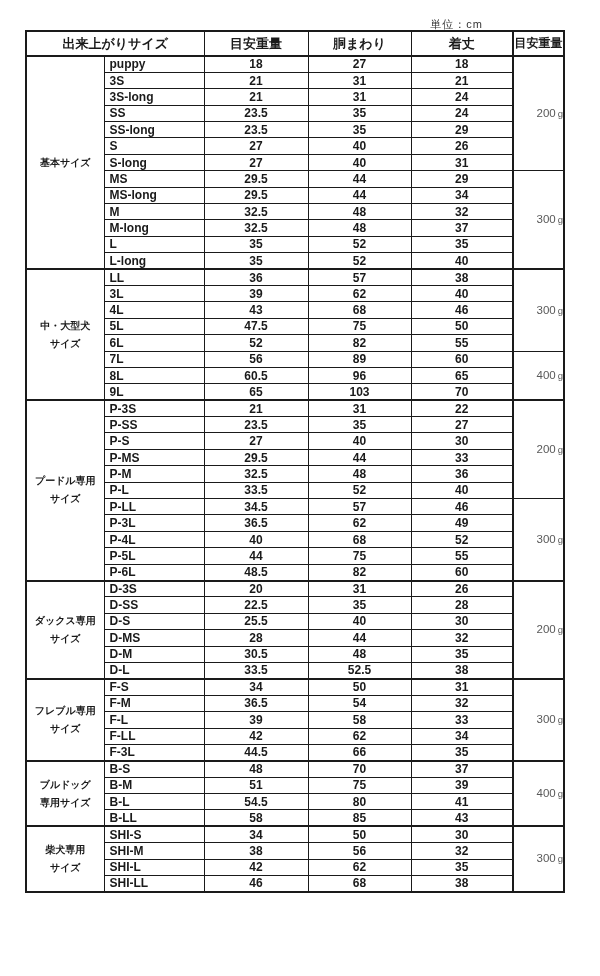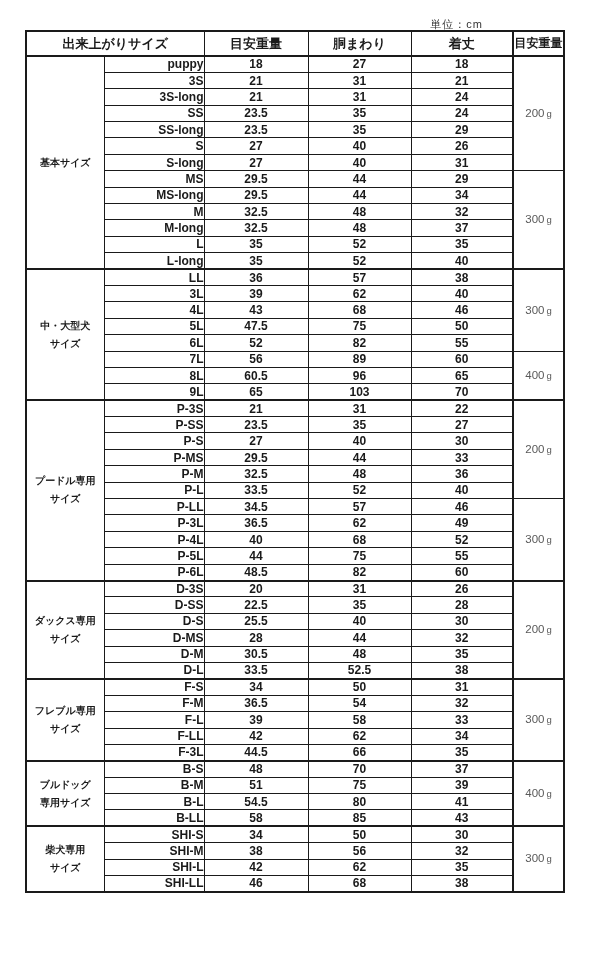--- a/index.html
+++ b/index.html
@@ -47,25 +47,25 @@
     vertical-align: middle;
     padding: 0; line-height: 1;
     color: var(--text, #1a1a1a);
   }
   tr.group-start td { border-top: 2px solid var(--border, #1a1a1a); }
 
   td.group-label {
     text-align: center; white-space: pre-line;
     font-size: 10px; line-height: 1.8;
   }
-  td.size-name { text-align: right; padding-left: 5px; }
+  td.size-name { text-align: left; padding-left: 5px; }
   td.num { text-align: center; }
   td.weight {
     border-left: 2px solid var(--border, #1a1a1a);
-    text-align: center;
+    text-align: right;
     font-weight: normal; font-size: 11.5px;
     color: var(--weight_text, #595959);
   }
   td.weight .g { font-size: 9.5px; margin-left: 2px; }
 </style>
 </head>
 <body>
 
 <div class="page">
   <div class="unit-label">単位：cm</div>

